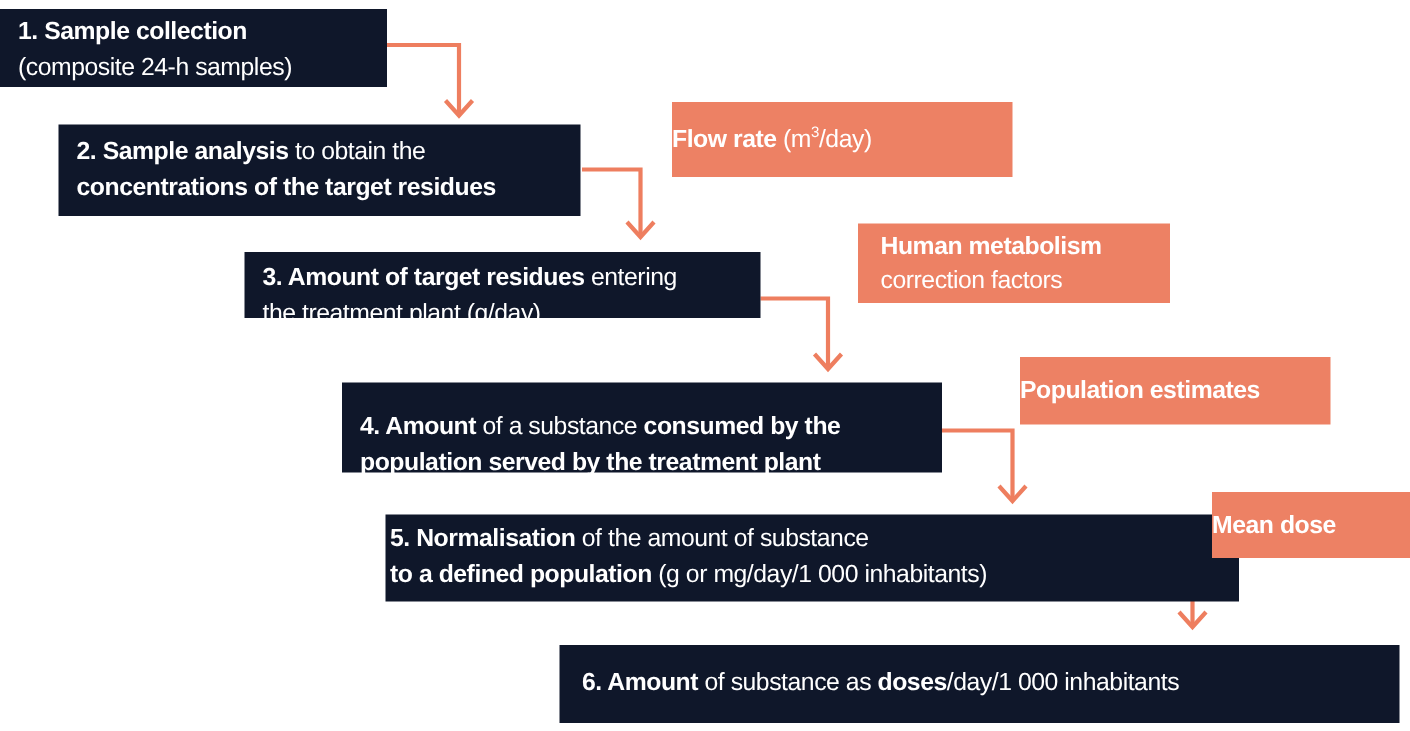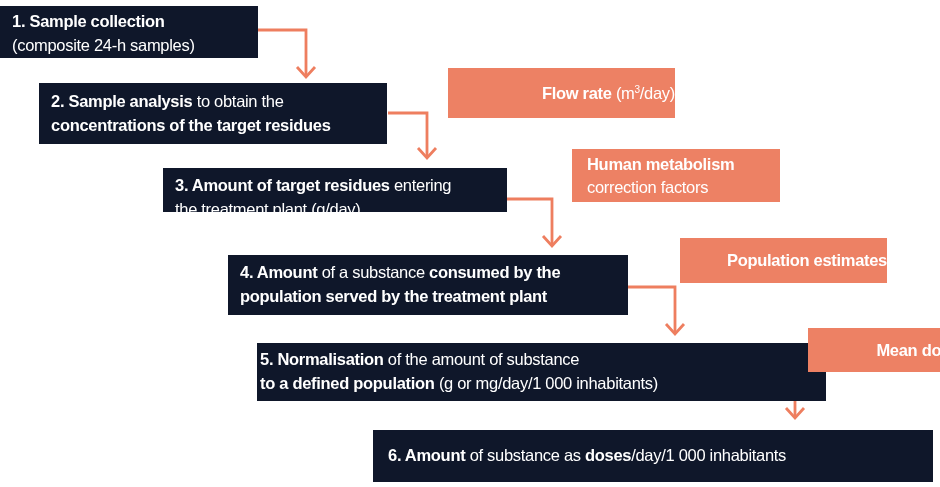--- a/index.html
+++ b/index.html
@@ -4,21 +4,21 @@
 <style>
   html,body{margin:0;padding:0;background:#ffffff;}
   .page{position:relative;width:940px;height:487px;background:#ffffff;overflow:hidden;
         font-family:"Liberation Sans","DejaVu Sans",sans-serif;}
   .arrows{position:absolute;left:0;top:0;width:940px;height:487px;pointer-events:none;}
   .step{position:absolute;background:#0f172a;color:#ffffff;font-size:16.5px;
         line-height:23.5px;letter-spacing:-0.3px;padding:5px 12px;box-sizing:border-box;
         white-space:nowrap;}
   .input{position:absolute;background:#ed8164;color:#ffffff;font-size:16.5px;
          letter-spacing:-0.3px;box-sizing:border-box;white-space:nowrap;}
-  .center{display:flex;align-items:center;justify-content:flex-end;}
+  .center{display:flex;align-items:center;justify-content:flex-start;}
   .vcenter{display:flex;align-items:center;}
   .b{font-weight:bold;}
   .sup{font-size:10px;vertical-align:super;line-height:0;}
   .ln{white-space:nowrap;}
 </style>
 </head>
 <body>
 
 <div class="page">
 
@@ -55,21 +55,21 @@
   <div class="step" style="left:39px;top:83px;width:348px;height:61px;padding-top:7px;">
     <div class="ln"><span class="b">2. Sample analysis</span><span> to obtain the</span></div>
     <div class="ln"><span class="b">concentrations of the target residues</span></div>
   </div>
 
   <div class="step" style="left:163px;top:168px;width:344px;height:44px;padding-top:6px;">
     <div class="ln"><span class="b">3. Amount of target residues</span><span> entering</span></div>
     <div class="ln"><span>the treatment plant (g/day)</span></div>
   </div>
 
-  <div class="step" style="left:228px;top:255px;width:400px;height:60px;padding-top:6px;">
+  <div class="step" style="left:228px;top:255px;width:400px;height:60px;padding-top:18px;">
     <div class="ln"><span class="b">4. Amount</span><span> of a substance </span><span class="b">consumed by the</span></div>
     <div class="ln"><span class="b">population served by the treatment plant</span></div>
   </div>
 
   <div class="step" style="left:257px;top:343px;width:569px;height:58px;padding-top:5px;padding-left:3px;">
     <div class="ln"><span class="b">5. Normalisation</span><span> of the amount of substance</span></div>
     <div class="ln"><span class="b">to a defined population</span><span> (g or mg/day/1 000 inhabitants)</span></div>
   </div>
 
   <div class="step vcenter" style="left:373px;top:430px;width:560px;height:52px;padding:0 0 0 15px;">

